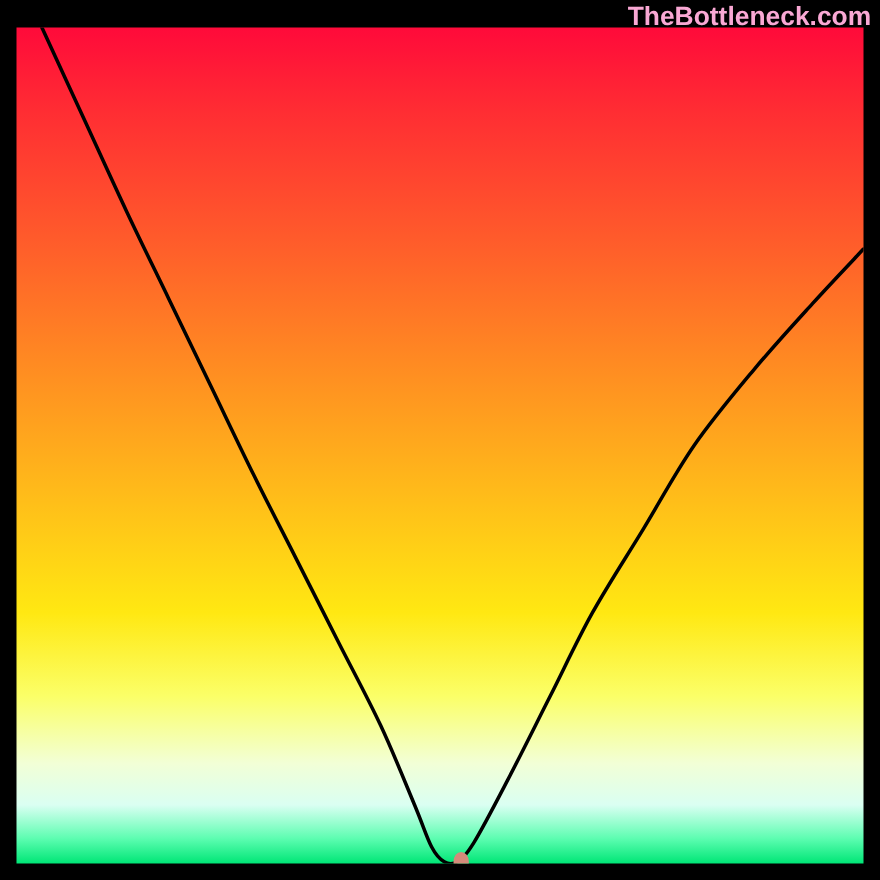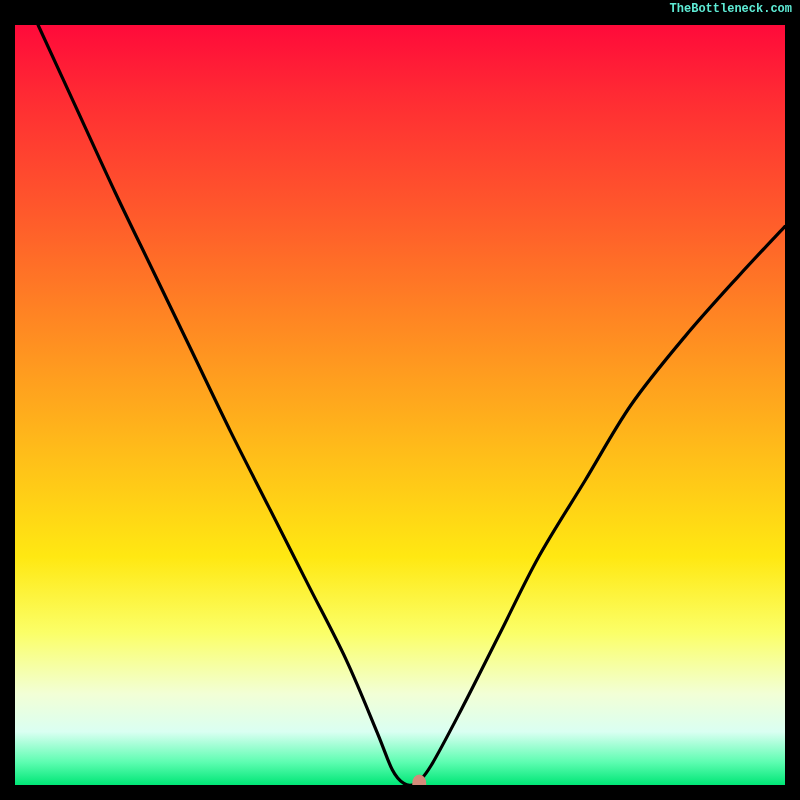--- a/index.html
+++ b/index.html
@@ -7,24 +7,24 @@
   .chart-container {
     width: 800px;
     height: 800px;
     position: relative;
     background: #000;
   }
   .watermark {
     position: absolute;
     top: 2px;
     right: 8px;
-    font-family: Liberation Mono, monospace;
-    font-size: 12px;
+    font-family: Liberation Sans, sans-serif;
+    font-size: 24px;
     font-weight: bold;
-    color: #5eead4;
+    color: #f9a8d4;
     z-index: 10;
   }
   .plot-area {
     position: absolute;
     left: 15px;
     top: 25px;
     width: 770px;
     height: 760px;
     background: linear-gradient(to bottom,
       #ff0a3a 0%,

